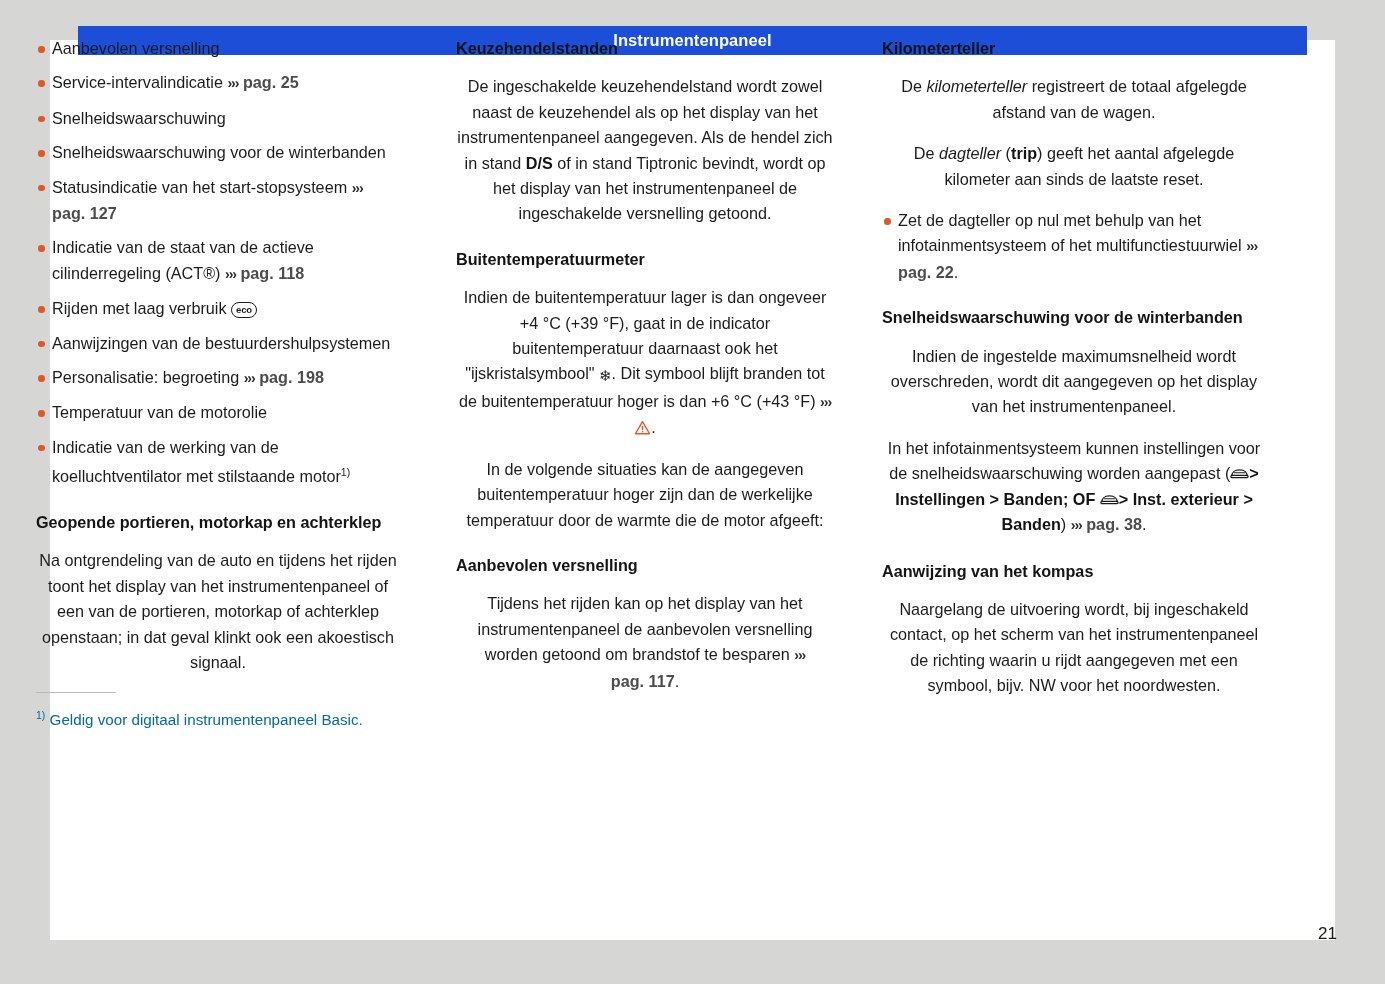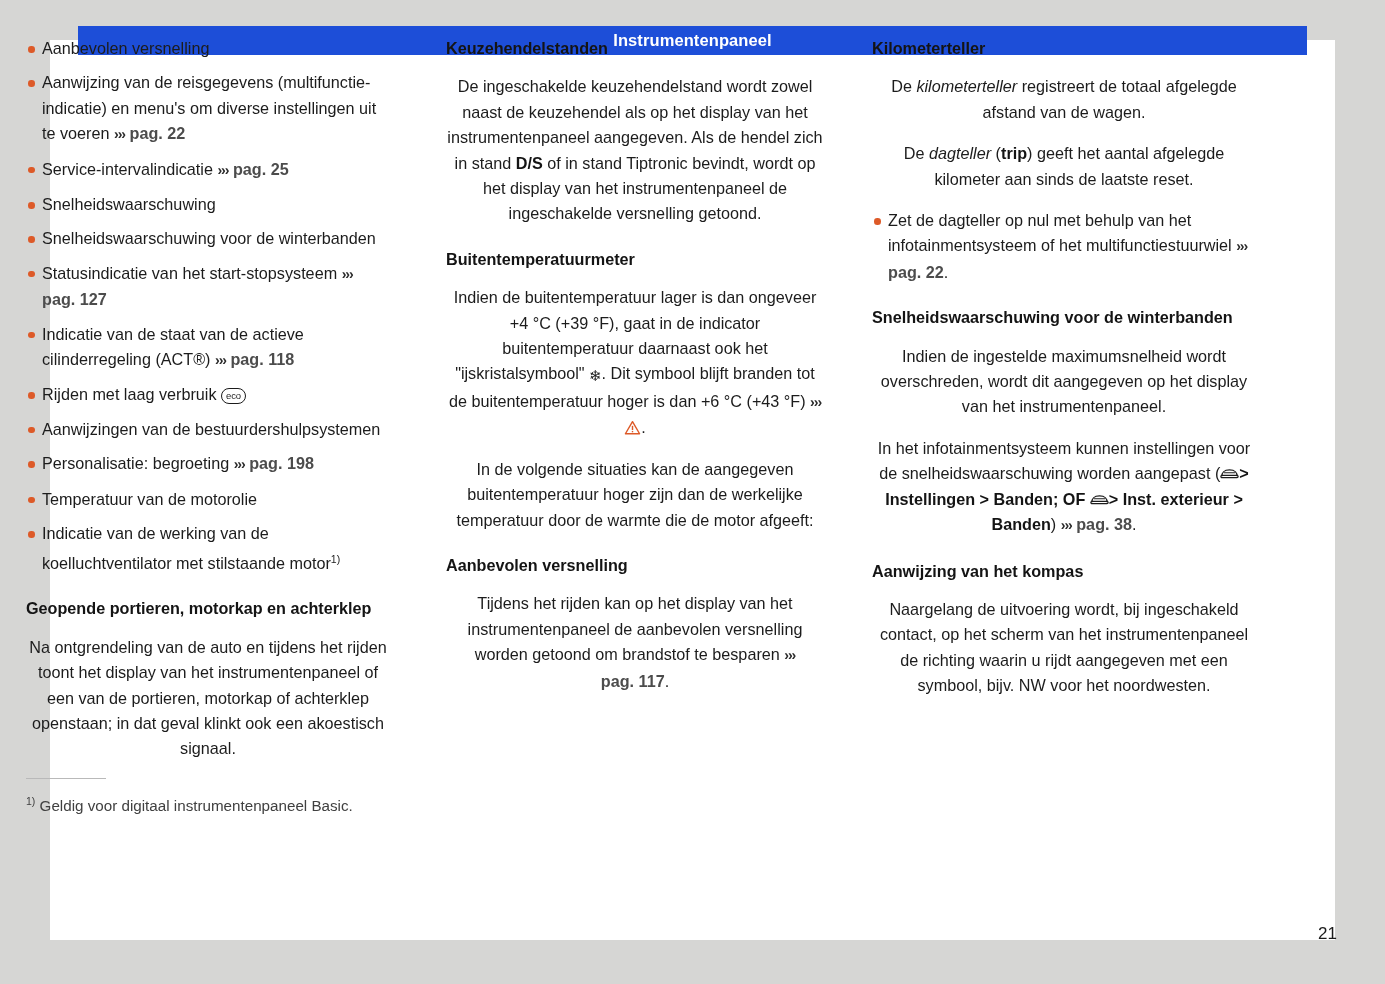--- a/index.html
+++ b/index.html
@@ -30,21 +30,21 @@
   }
   #page-number {
     position: absolute;
     left: 1318px; top: 924px;
     font-size: 17px; font-weight: normal;
     color: #1b1b1b;
   }
 
   #cols {
     position: absolute;
-    left: 0; top: 36px;
+    left: 10px; top: 36px;
     width: 1285px;
     display: flex;
     gap: 0;
   }
   .col {
     width: 428px;
     padding: 0 28px 0 28px;
   }
   .col.c1 { padding-left: 26px; padding-right: 38px; }
   .col.c2 { padding-left: 18px; padding-right: 32px; }
@@ -94,35 +94,35 @@
   .chev { font-weight: bold; color: #2b2b2b; letter-spacing: -1px; font-size: 14px; }
 
   .footnote-rule {
     width: 80px; height: 1px;
     background: #b9b9b9;
     margin: 12px 0 11px 0;
   }
   .footnote {
     font-size: 15.2px;
     line-height: 23px;
-    color: #404040;
+    color: #0369a1;
   }
   .footnote sup, sup { font-size: 10.5px; vertical-align: super; }
 
   
   .ico { display: inline-block; vertical-align: -2px; }
   .ico-snow { font-size: 15px; color: #1c1c1c; }
   .ico-warn { width: 17px; height: 15px; vertical-align: -2px; }
   .ico-car { width: 19px; height: 13px; vertical-align: -1px; }
   .ico-eco {
     display: inline-block;
     border: 1.4px solid #1c1c1c;
     border-radius: 9px;
     font-size: 9.5px;
-    font-weight: normal;
+    font-weight: bold;
     line-height: 11px;
     padding: 1.5px 4px 1.5px 4px;
     color: #1c1c1c;
     vertical-align: 1px;
     letter-spacing: -0.2px;
   }
 </style>
 </head>
 <body>
 
@@ -133,21 +133,20 @@
 </div>
 
 <div id="page-number">21</div>
 
 <div id="cols">
 
   <div class="col c1">
     <ul class="bullets">
       <li><span>Aanbevolen versnelling</span></li>
 
-      <li><span>Aanwijzing van de reisgegevens (multifunctie-indicatie) en menu's om diverse instellingen uit te voeren</span> <span class="chev">›››</span> <span class="ref">pag. 22</span></li>
 
       <li><span>Service-intervalindicatie</span> <span class="chev">›››</span> <span class="ref">pag. 25</span></li>
 
       <li><span>Snelheidswaarschuwing</span></li>
 
       <li><span>Snelheidswaarschuwing voor de winterbanden</span></li>
 
       <li><span>Statusindicatie van het start-stopsysteem</span> <span class="chev">›››</span> <span class="ref">pag. 127</span></li>
 
 

